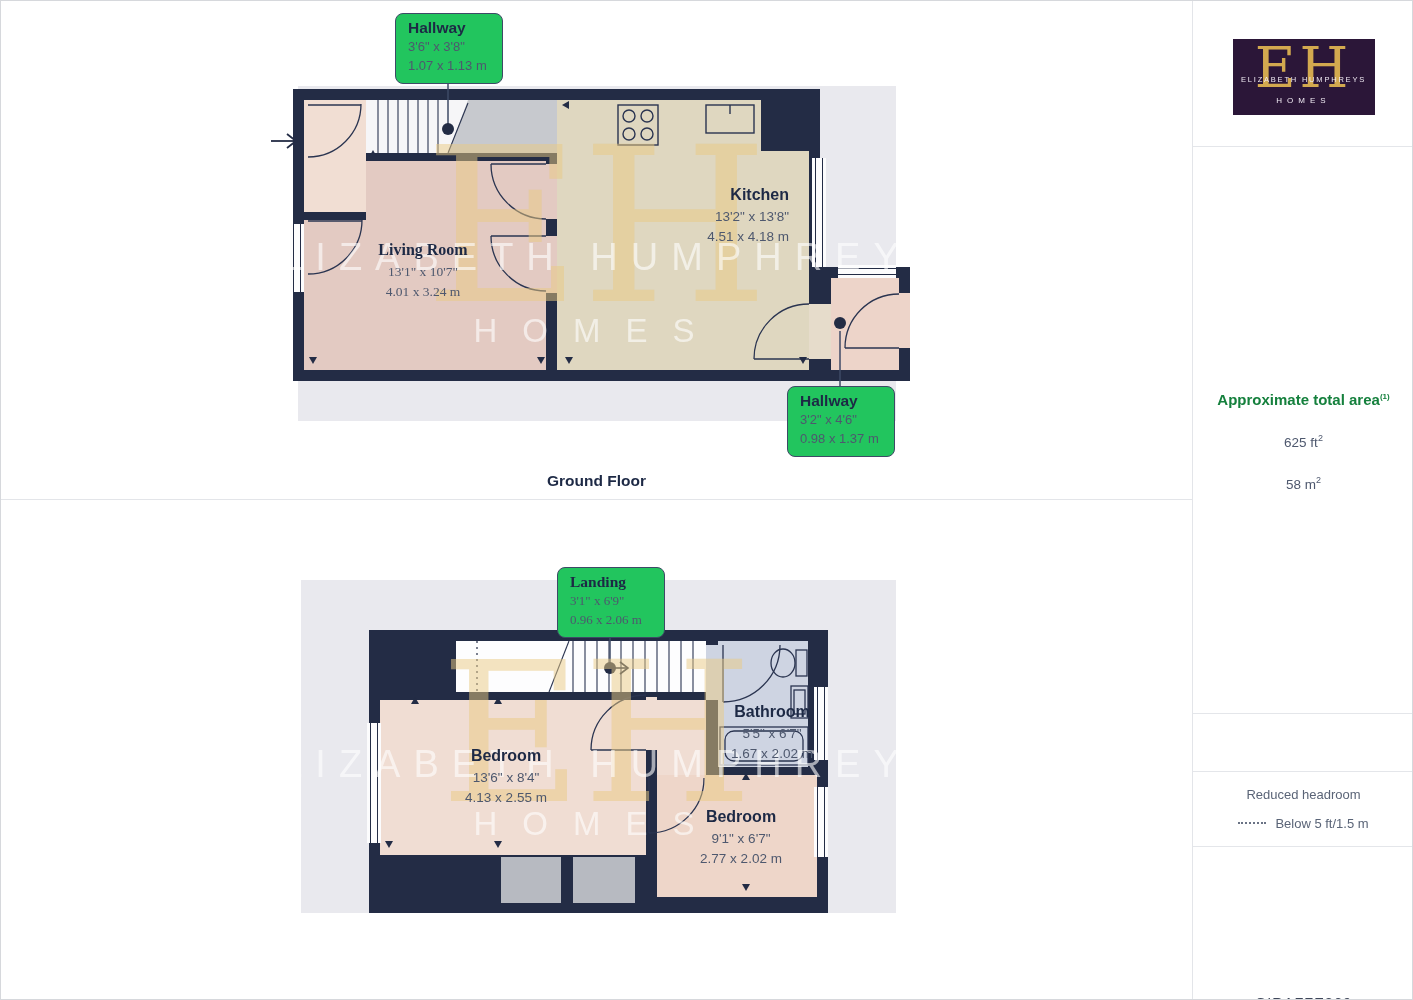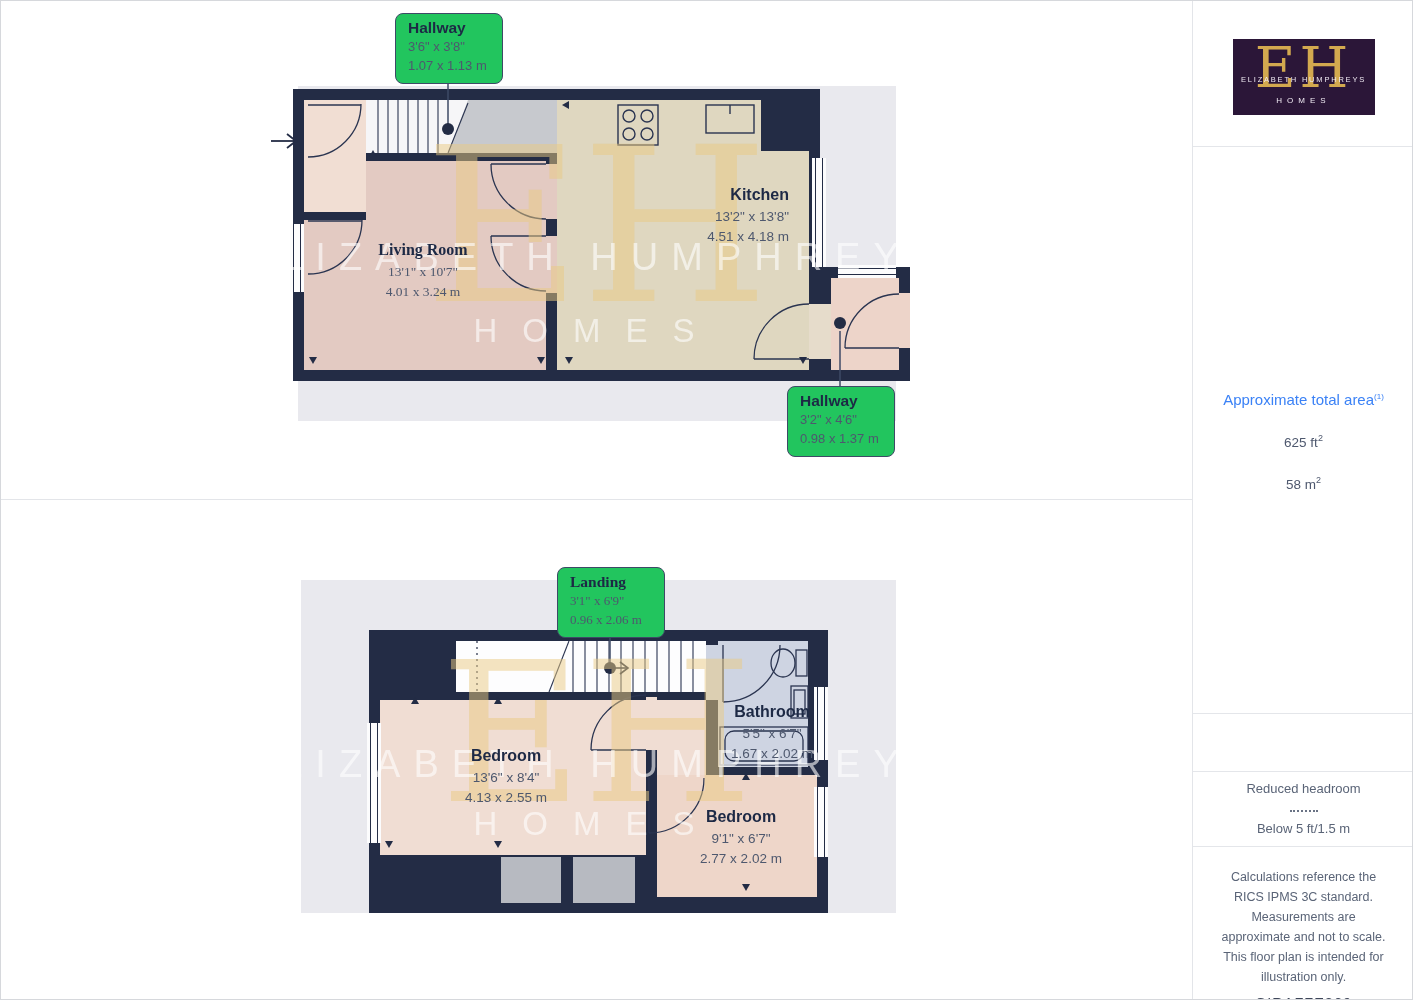--- a/index.html
+++ b/index.html
@@ -39,29 +39,29 @@
   .sb-divider{position:absolute;left:0;width:100%;height:1px;background:#e4e6ea;}
   .logo-box{position:absolute;left:50%;transform:translateX(-50%);top:38px;width:142px;height:76px;
     background:#2b1638;}
   .logo-mono{position:absolute;width:100%;top:-4px;text-align:center;
     font-family:"DejaVu Serif","Liberation Serif",serif;font-size:56px;color:#d3a94f;letter-spacing:4px;}
   .logo-name{position:absolute;width:100%;top:36px;text-align:center;font-size:7.5px;
     color:#efe9f2;letter-spacing:1.8px;}
   .logo-homes{position:absolute;width:100%;top:57px;text-align:center;font-size:8px;
     color:#efe9f2;letter-spacing:5px;}
   .area-block{position:absolute;top:390px;width:100%;text-align:center;}
-  .area-title{font-weight:normal;font-size:15px;color:#3b82f6;}
+  .area-title{font-weight:bold;font-size:15px;color:#15803d;}
   .area-title sup{font-size:8px;}
   .area-val{font-size:13.5px;color:#4e586e;margin-top:25px;}
   .area-val sup{font-size:9px;}
   .sb-footnote{position:absolute;top:712px;height:58px;width:100%;display:flex;align-items:center;
     justify-content:center;font-size:13px;color:#5a6477;}
   .sb-headroom{position:absolute;top:770px;height:75px;width:100%;display:flex;flex-direction:column;
     align-items:center;justify-content:center;font-size:13px;color:#5a6477;}
-  .headroom-line{display:flex;align-items:center;gap:9px;margin-top:14px;flex-direction:column;}
+  .headroom-line{display:flex;align-items:center;gap:9px;margin-top:14px;}
   .dotted-swatch{width:28px;border-top:2px dotted #6a7385;height:0;}
   .sb-disclaimer{position:absolute;top:845px;width:100%;box-sizing:border-box;padding:21px 26px 0;
     text-align:center;font-size:12.5px;color:#5a6477;line-height:1.6;}
   .sb-brand{position:absolute;top:994px;width:100%;text-align:center;font-size:14.5px;
     color:#3d4659;letter-spacing:1px;}
   .sb-brand b{font-weight:bold;}
 </style>
 </head>
 <body>
 
@@ -189,20 +189,21 @@
         </div>
       </div>
       <div class="callout" style="left:786px;top:385px;">
         <div class="room-name">Hallway</div>
         <div class="room-dims">
           <span>3'2" x 4'6"</span><br>
           <span>0.98 x 1.37 m</span>
         </div>
       </div>
 
+      <div class="caption" style="top:471px;">Ground Floor</div>
     </section>
 
     <section class="floor-section section-first">
       <svg class="plan" width="1191" height="499" viewBox="0 0 1191 499">
         <rect x="300" y="80" width="595" height="333" fill="#e9e9ee"></rect>
         <rect x="368" y="130" width="459" height="283" fill="#232c45"></rect>
 
         <g>
           <rect x="455" y="141" width="93" height="51" fill="#fdfdfe"></rect>
           <rect x="548" y="141" width="157" height="51" fill="#fdfdfe"></rect>
@@ -337,18 +338,17 @@
     <div class="sb-divider" style="top:770px;"></div>
     <div class="sb-headroom">
       <div>Reduced headroom</div>
       <div class="headroom-line">
         <span class="dotted-swatch"></span>
         <span>Below 5 ft/1.5 m</span>
       </div>
     </div>
 
     <div class="sb-divider" style="top:845px;"></div>
-    <div class="sb-disclaimer">Calculations reference the RICS IPMS 3C standard. Measurements are approximate and not to scale. This floor plan is intended for illustration only.</div>
     <div class="sb-brand">
       <span>GIRAFFE</span><b>360</b>
     </div>
   </aside>
 </div>
 
 </body></html>

